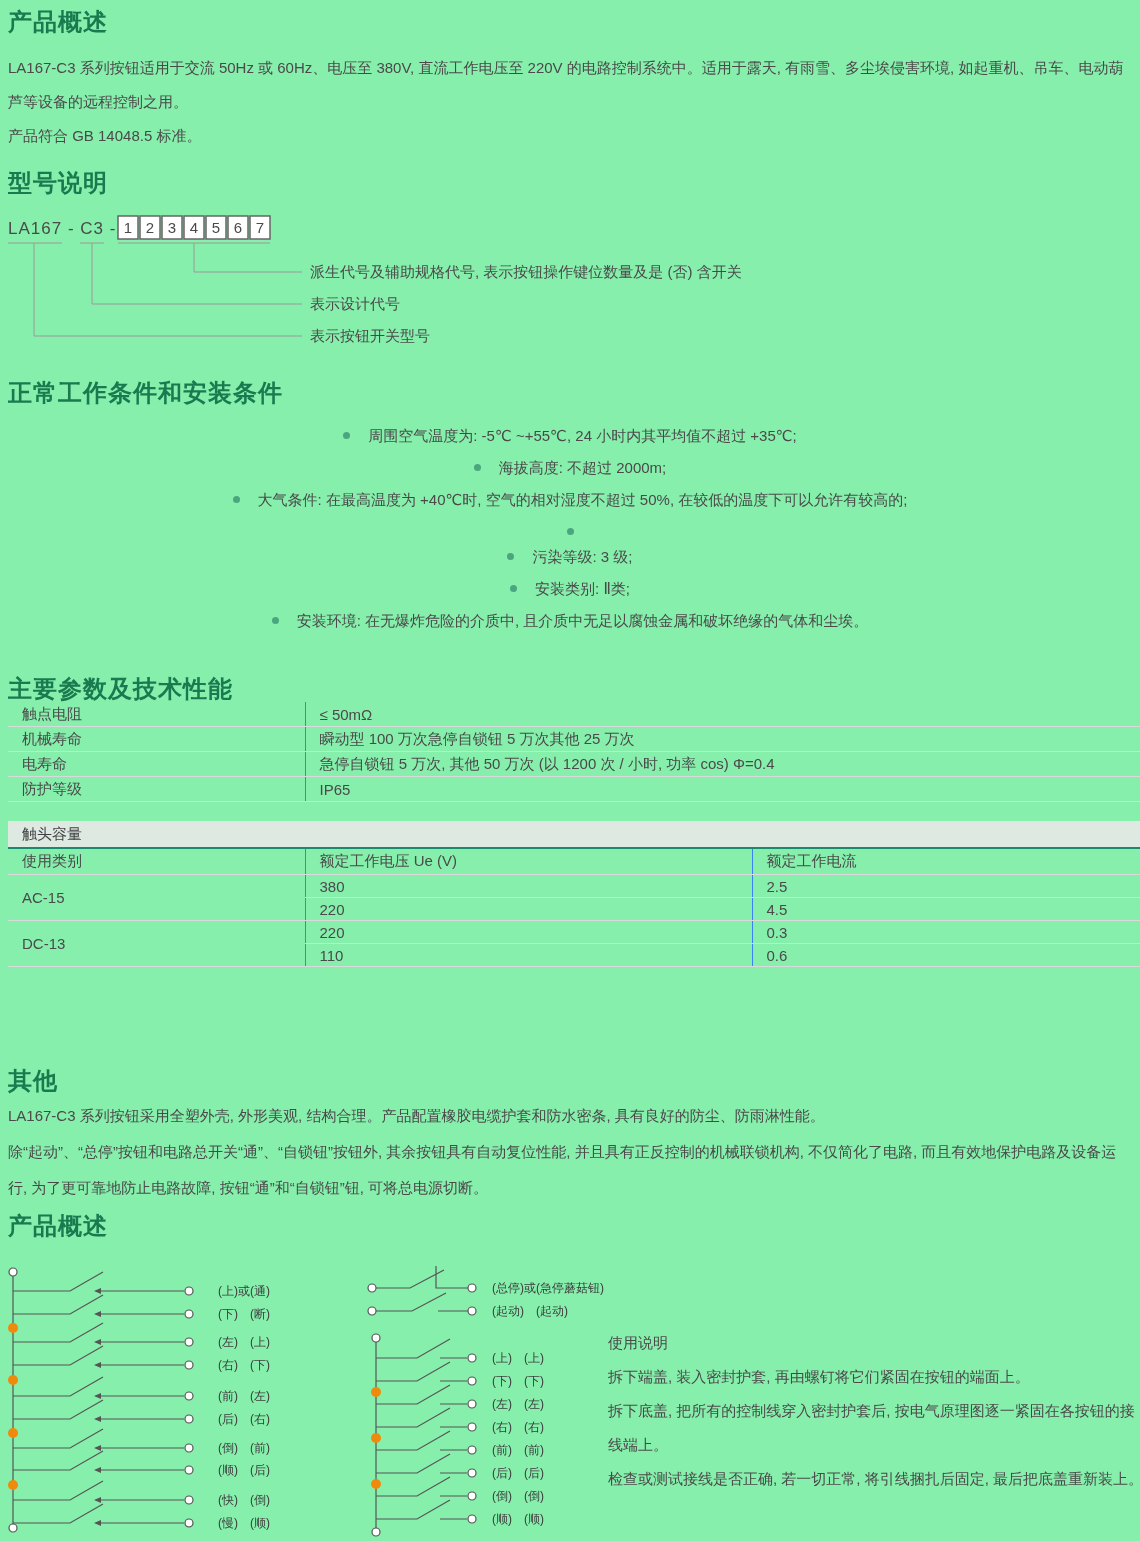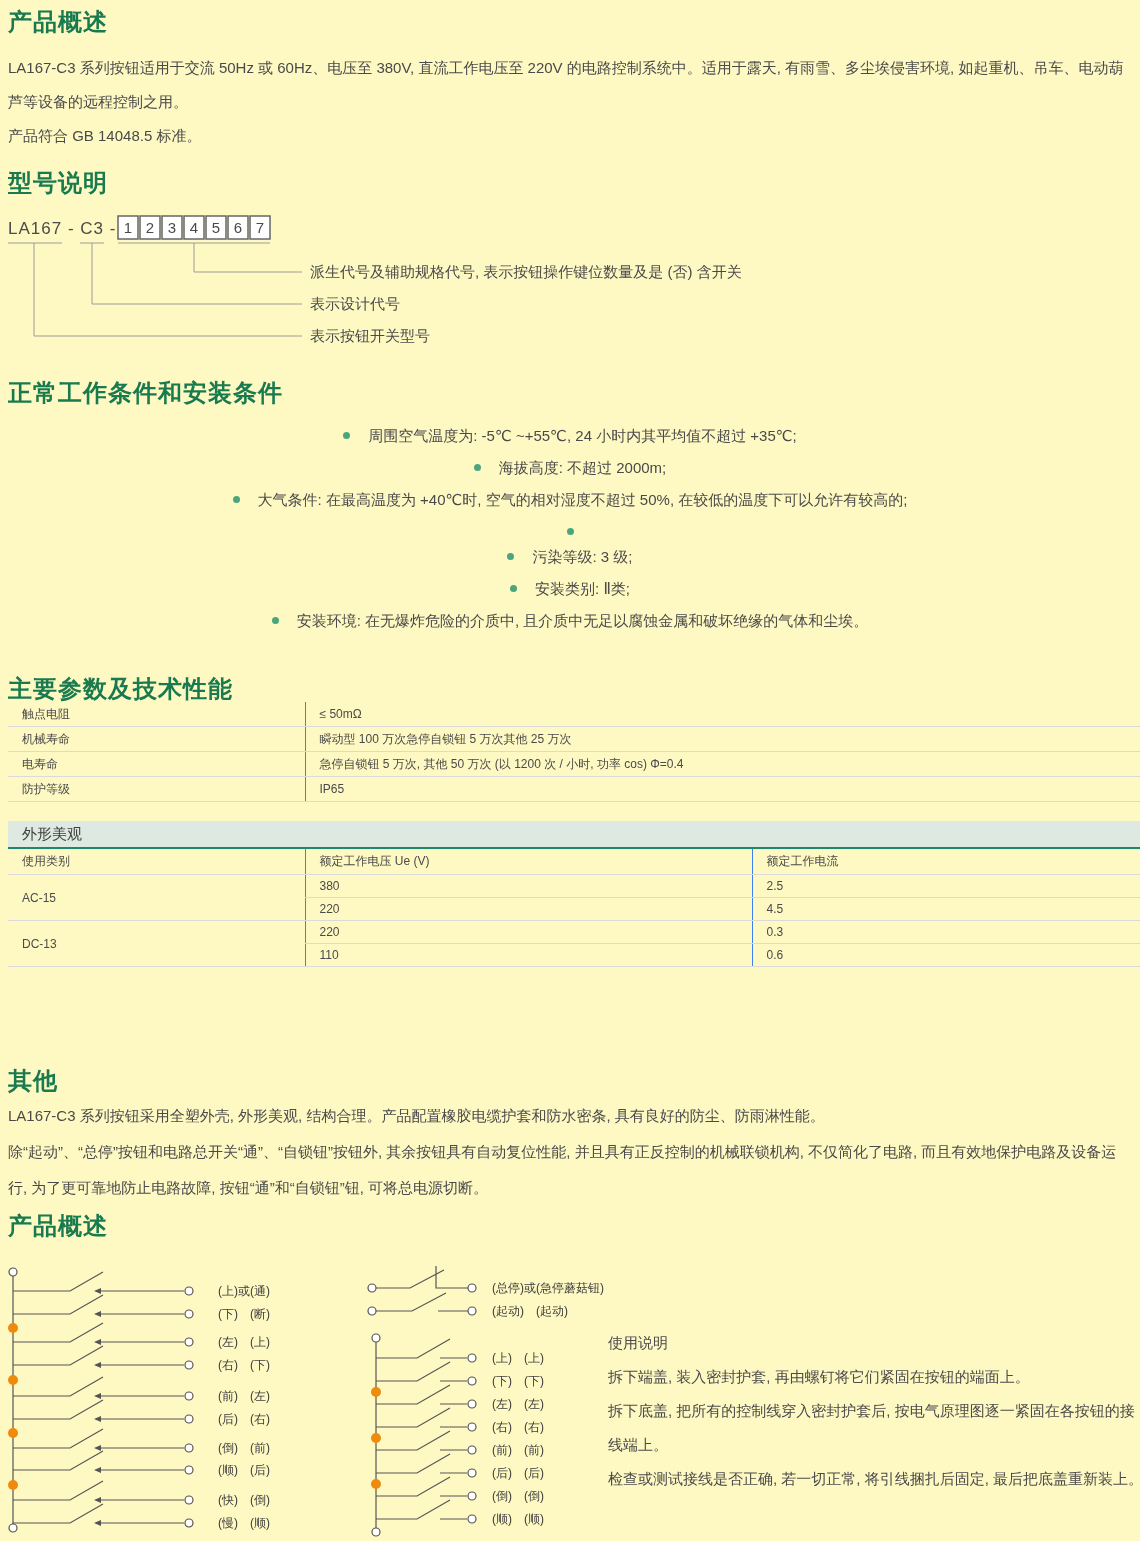--- a/index.html
+++ b/index.html
@@ -1,29 +1,29 @@
 <!DOCTYPE html>
 <html><head>
 <meta charset="utf-8">
 <style>
   html,body { margin:0; padding:0; background:#ffffff; }
   body { font-family:"Liberation Sans","DejaVu Sans",sans-serif; }
-  .page { position:relative; width:1140px; height:1541px; background:#fef9c3; overflow:hidden; }
+  .page { position:relative; width:1140px; height:1541px; background:#86efac; overflow:hidden; }
   .sec { position:absolute; left:0; right:0; }
   h1.green { font-size:24px; line-height:26px; font-weight:bold; color:#187a4e; margin:0 0 0 8px; letter-spacing:1px; }
   p.body { font-size:15px; line-height:34px; margin:0 8px; color:#4a4a4a; }
   
   ul.cond { list-style:none; margin:19px 0 0 0; padding:0; }
   ul.cond li { display:flex; gap:18px; font-size:15px; color:#4a4a4a; line-height:21px; margin:0 8px 11px 8px;justify-content:center; }
   ul.cond .dot { width:7px; height:7px; border-radius:50%; background:#4ba57e; margin-top:7px; flex:none; }
   
   .band { height:26px; margin-left:8px; background:#dde9e1; border-bottom:2px solid #1b8a6b;
           display:flex; align-items:center; padding-left:14px; font-size:15px; color:#3f3f3f; }
   table.spec { border-collapse:collapse; width:1132px; margin-left:8px; table-layout:fixed;
-               font-size:12px; color:#4a4a4a; }
+               font-size:15px; color:#4a4a4a; }
   table.spec td { border-bottom:1px solid #dadada; padding:0 0 0 14px; vertical-align:middle; }
   table.spec td.v { border-left:1px solid #3b82f6; }
   table.t1 td { height:24px; }
   table.t2 td.hd { height:25px; }
   table.t2 td.d { height:22px; }
   
   svg { overflow:visible; display:block; }
   .mline { stroke:#9a9a9a; stroke-width:1; fill:none; }
   .mtext { font-size:15px; fill:#4a4a4a; }
   .cline { stroke:#555; stroke-width:1.2; fill:none; }
@@ -131,21 +131,21 @@
         <td>电寿命</td>
         <td class="v">急停自锁钮 5 万次, 其他 50 万次 (以 1200 次 / 小时, 功率 cos) Φ=0.4</td>
       </tr>
       <tr>
         <td>防护等级</td>
         <td class="v">IP65</td>
       </tr>
     </tbody>
       </table>
 
-    <div class="band" style="margin-top:19px;">外形美观</div>
+    <div class="band" style="margin-top:19px;">触头容量</div>
     <table class="spec t2">
       <colgroup>
           <col style="width:297px;">
           <col style="width:447px;">
           <col>
         </colgroup>
       <tbody>
           <tr>
         <td class="hd">使用类别</td>
         <td class="hd v">额定工作电压 Ue (V)</td>

